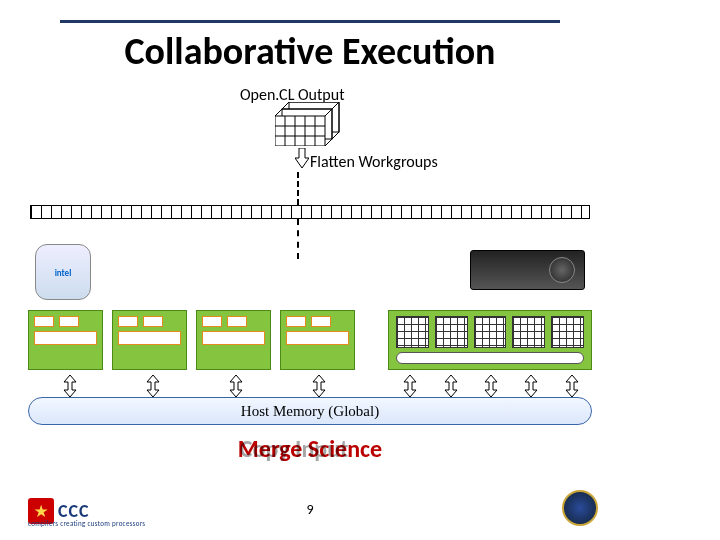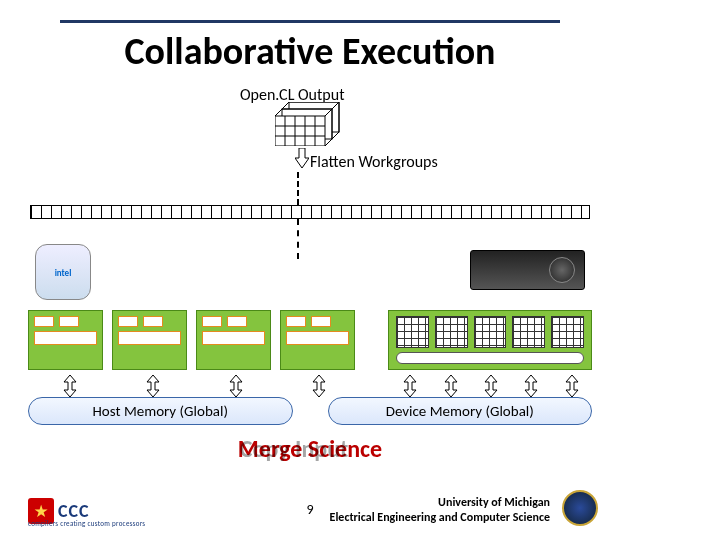--- a/index.html
+++ b/index.html
@@ -42,21 +42,21 @@
       repeating-linear-gradient(to bottom,#333 0,#333 1px,transparent 1px,transparent 7px);
   }
   .dev-bar { height: 12px; background:#fff; border:1px solid #555; border-radius:6px; }
 
   .bi-arrows-row { position: absolute; top: 375px; left: 28px; right: 28px; height: 24px; display:flex; }
   .bi-arrows-row .a { display:flex; justify-content:center; }
   .bi-arrow svg { width: 16px; height: 22px; }
 
   .hcross { position:absolute; top:398px; left: 355px; }
 
-  .mem-row { position: absolute; top: 397px; left: 28px; right: 28px; height: 30px; display:flex; gap: 35px; }
+  .mem-row { position: absolute; top: 397px; left: 28px; right: 28px; height: 30px; display:flex; gap: 35px; font-family: Liberation Serif, serif; }
   .mem-box { flex:1; height:28px; background: linear-gradient(#f2f7ff,#dbe7fb); border:1px solid #3a66a8; border-radius:14px; text-align:center; font-size:15px; line-height:26px; }
 
   .merge { position:absolute; top: 434px; left:0; right:0; text-align:center; font-size:24px; font-weight:700; color:#b00; }
 
   .footer { position:absolute; bottom:14px; left:0; right:0; height:40px; }
   .ccc-logo { position:absolute; left:28px; bottom:0; width: 140px; height: 30px; display:flex; align-items:center; gap:4px; }
   .ccc-star { width:26px;height:26px;background:#c00;border-radius:3px;display:flex;align-items:center;justify-content:center;color:#ffd54a;font-size:17px;}
   .ccc-text-main{font-size:18px;font-weight:800;color:#1a3a7a;letter-spacing:1px;}
   .ccc-sub{position:absolute;left:28px;bottom:-2px;font-size:7px;color:#1a3a7a;letter-spacing:0.3px;}
   .page-num { position:absolute; left:50%; bottom:8px; transform:translateX(-50%); font-size:14px; }
@@ -214,37 +214,32 @@
   </div>
 
   <div class="hcross">
     <svg width="28" height="16">
         <path d="M0 8 l7 -6 v4 h14 v-4 l7 6 -7 6 v-4 h-14 v4 z" fill="#fff" stroke="#000"></path>
       </svg>
   </div>
 
   <div class="mem-row">
     <div class="mem-box">Host Memory (Global)</div>
-    <div class="mem-box">Device Memory (Global)</div>
   </div>
 
   <div class="merge">
     <span style="position:relative;">
       <span style="position:absolute;left:2px;top:0;color:#000;opacity:.35">Copy Input</span>
       <span>Merge Science</span>
     </span>
   </div>
 
   <div class="footer">
     <div class="ccc-logo">
       <div class="ccc-star">★</div>
       <div class="ccc-text-main">CCC</div>
     </div>
     <div class="ccc-sub">compilers creating custom processors</div>
     <div class="page-num">9</div>
-    <div class="affil">
-      <div>University of Michigan</div>
-      <div>Electrical Engineering and Computer Science</div>
-    </div>
     <div class="seal"></div>
   </div>
 
 </div>
 
 </body></html>

